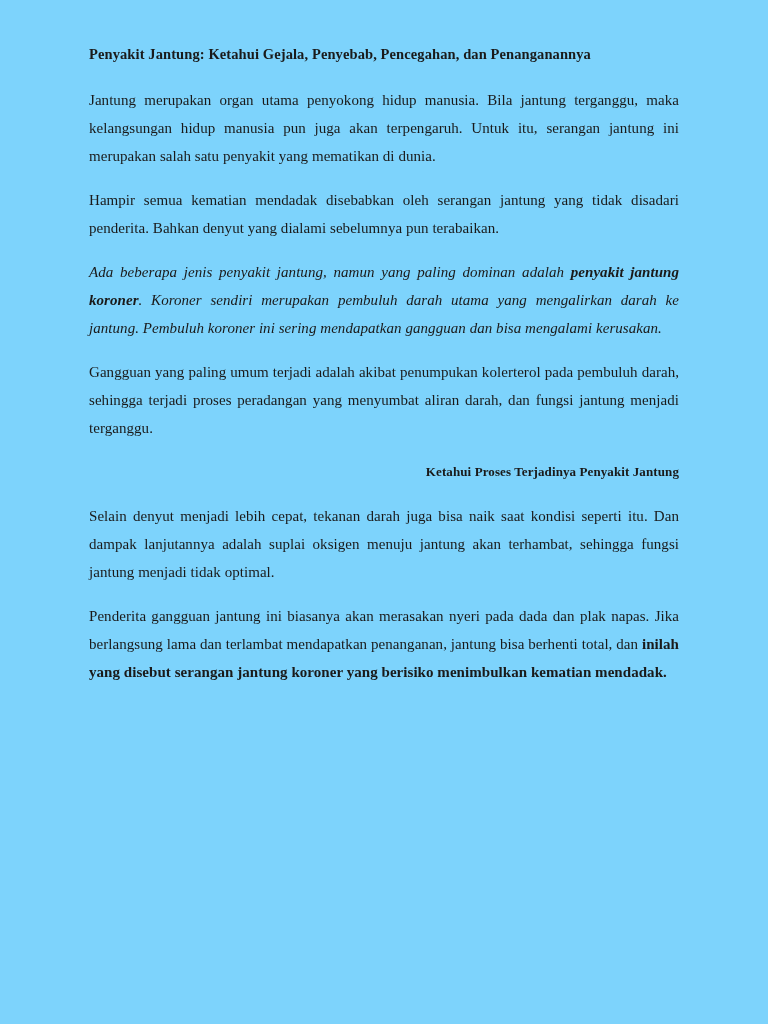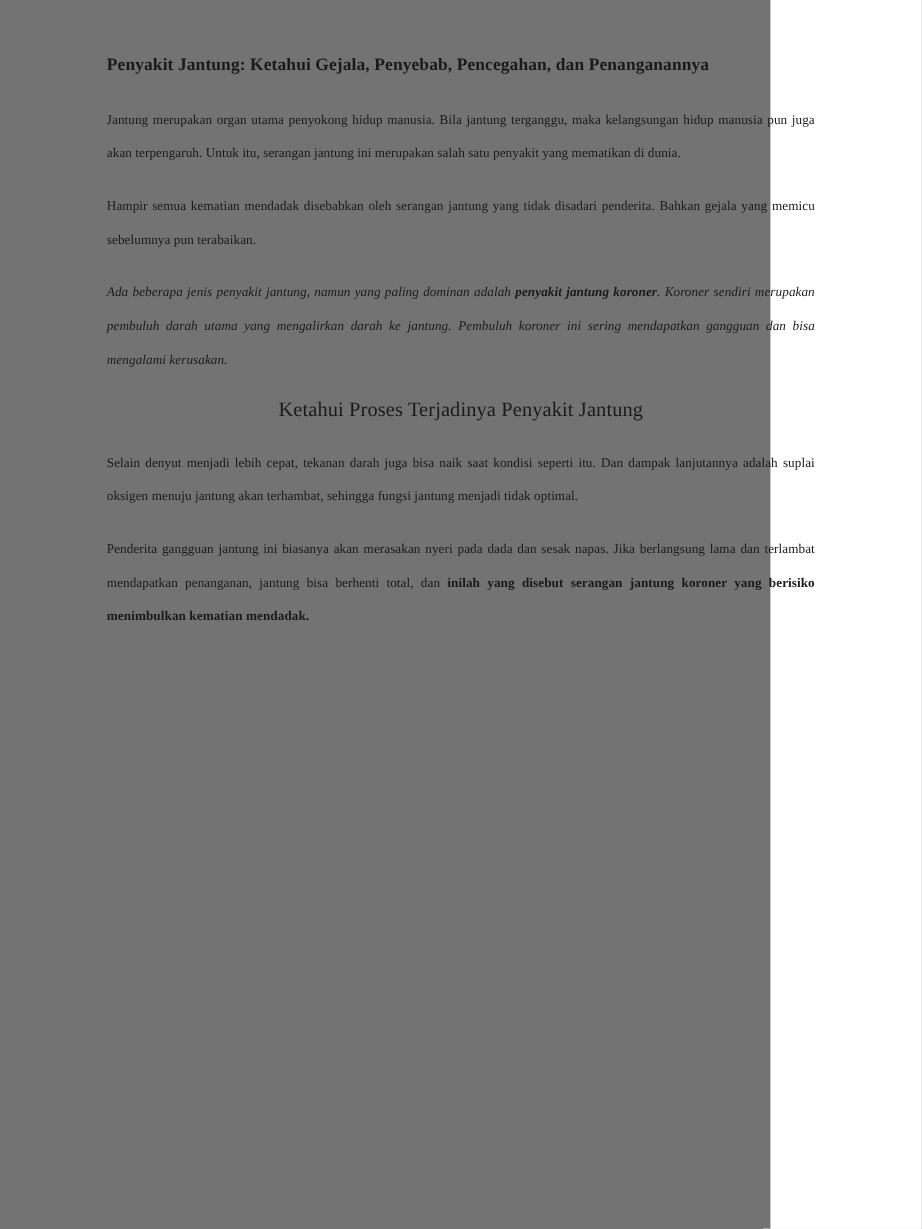--- a/index.html
+++ b/index.html
@@ -9,47 +9,47 @@
   }
   body {
     width: 768px;
     height: 1024px;
     font-family: "Liberation Serif", "DejaVu Serif", serif;
     color: #1a1a1a;
     -webkit-font-smoothing: none;
   }
   .page {
     position: relative;
-    width: 642px;
+    width: 768px;
     height: 1024px;
-    background: #737373;
+    background: #7dd3fc;
     box-sizing: border-box;
     padding: 40px 89px 0 89px;
   }
   .doc-body {
     width: 590px;
   }
   .doc-title {
     font-size: 14.5px;
     font-weight: bold;
     line-height: 28px;
     margin: 0 0 18px 0;
     letter-spacing: 0.1px;
     text-align: left;
   }
   .section-heading {
-    font-size: 17px;
-    font-weight: normal;
+    font-size: 13px;
+    font-weight: bold;
     line-height: 28px;
     margin: 14px 0 10px 0;
     letter-spacing: 0.1px;
-    text-align: center;
+    text-align: right;
   }
   p.para {
-    font-size: 11px;
+    font-size: 15px;
     line-height: 28px;
     margin: 16px 0 16px 0;
     text-align: justify;
     text-justify: inter-word;
     letter-spacing: 0.05px;
   }
   p.para.tight {
     margin-bottom: 0;
     font-style: italic;
   }
@@ -60,25 +60,26 @@
 </head>
 <body>
 
 <div class="page">
   <div class="doc-body">
 
     <h1 class="doc-title">Penyakit Jantung: Ketahui Gejala, Penyebab, Pencegahan, dan Penanganannya</h1>
 
     <div id="intro-paras">
         <p class="para"><span>Jantung merupakan organ utama penyokong hidup manusia. Bila jantung terganggu, maka kelangsungan hidup manusia pun juga akan terpengaruh. Untuk itu, serangan jantung ini merupakan salah satu penyakit yang mematikan di dunia.</span></p>
-        <p class="para"><span>Hampir semua kematian mendadak disebabkan oleh serangan jantung yang tidak disadari penderita. Bahkan gejala yang memicu sebelumnya pun terabaikan.</span></p>
+        <p class="para"><span>Hampir semua kematian mendadak disebabkan oleh serangan jantung yang tidak disadari penderita. Bahkan denyut yang dialami sebelumnya pun terabaikan.</span></p>
         <p class="para tight"><span>Ada beberapa jenis penyakit jantung, namun yang paling dominan adalah </span><span class="bold">penyakit jantung koroner</span><span>. Koroner sendiri merupakan pembuluh darah utama yang mengalirkan darah ke jantung. Pembuluh koroner ini sering mendapatkan gangguan dan bisa mengalami kerusakan.</span></p>
+        <p class="para"><span>Gangguan yang paling umum terjadi adalah akibat penumpukan kolerterol pada pembuluh darah, sehingga terjadi proses peradangan yang menyumbat aliran darah, dan fungsi jantung menjadi terganggu.</span></p>
       </div>
 
     <h2 class="section-heading">Ketahui Proses Terjadinya Penyakit Jantung</h2>
 
     <div id="process-paras">
         <p class="para"><span>Selain denyut menjadi lebih cepat, tekanan darah juga bisa naik saat kondisi seperti itu. Dan dampak lanjutannya adalah suplai oksigen menuju jantung akan terhambat, sehingga fungsi jantung menjadi tidak optimal.</span></p>
-        <p class="para"><span>Penderita gangguan jantung ini biasanya akan merasakan nyeri pada dada dan sesak napas. Jika berlangsung lama dan terlambat mendapatkan penanganan, jantung bisa berhenti total, dan </span><span class="bold">inilah yang disebut serangan jantung koroner yang berisiko menimbulkan kematian mendadak.</span></p>
+        <p class="para"><span>Penderita gangguan jantung ini biasanya akan merasakan nyeri pada dada dan plak napas. Jika berlangsung lama dan terlambat mendapatkan penanganan, jantung bisa berhenti total, dan </span><span class="bold">inilah yang disebut serangan jantung koroner yang berisiko menimbulkan kematian mendadak.</span></p>
       </div>
 
   </div>
 </div>
 
 </body></html>

